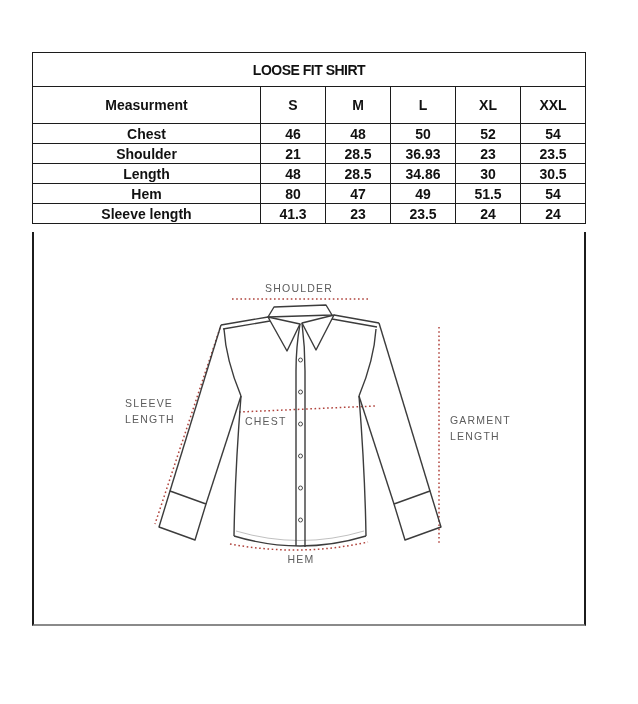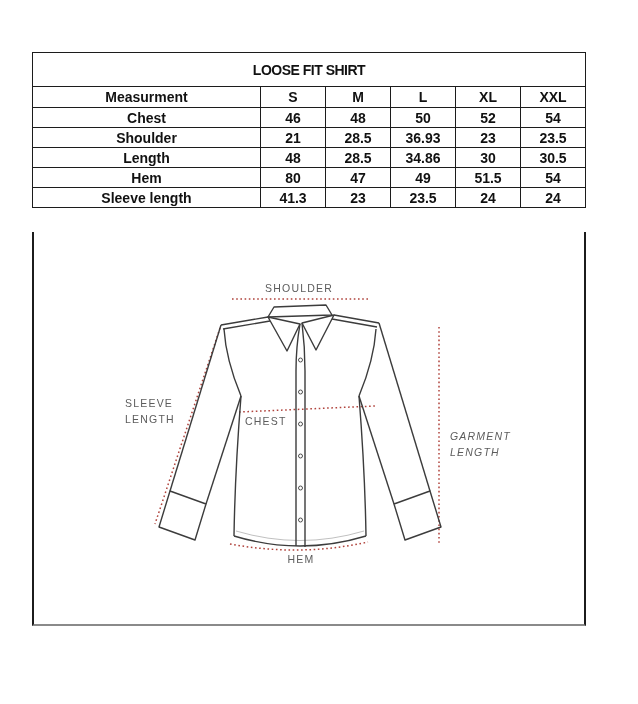--- a/index.html
+++ b/index.html
@@ -16,21 +16,21 @@
     position:absolute;left:32px;top:52px;width:554px;
     border-collapse:collapse;table-layout:fixed;
   }
   table.size-chart td{
     border:1.6px solid var(--border);
     text-align:center;vertical-align:middle;
     font-size:14px;font-weight:700;color:var(--text);
     padding:0;
   }
   td.title-cell{height:34px;font-size:27px;font-weight:800;letter-spacing:-0.5px;}
-  tr.header-row td{height:21px;}
+  tr.header-row td{height:37px;}
   tr.data-row td{height:20px;}
   td.note-cell{height:16px;font-weight:400;font-size:12.5px;}
   col.c-label{width:228px;}
 
   
   .diagram-box{
     position:absolute;left:32px;top:232px;width:554px;height:394px;
     border-left:2px solid var(--border);
     border-right:2px solid var(--border);
     border-bottom:2.5px solid #8a8a8a;
@@ -169,18 +169,18 @@
           <circle class="btn" cx="266.5" cy="256" r="2"></circle>
           <circle class="btn" cx="266.5" cy="288" r="2"></circle>
         </g>
       </g>
     </svg>
 
     <div class="dlabel centered" style="left:265px;top:48px;">SHOULDER</div>
     <div class="dlabel" style="left:91px;top:163px;">SLEEVE
 LENGTH</div>
     <div class="dlabel" style="left:211px;top:181px;">CHEST</div>
-    <div class="dlabel" style="left:416px;top:196px;font-style:italic;">GARMENT
+    <div class="dlabel" style="left:416px;top:180px;">GARMENT
 LENGTH</div>
     <div class="dlabel centered" style="left:267px;top:319px;">HEM</div>
   </div>
 
 </div>
 
 </body></html>

